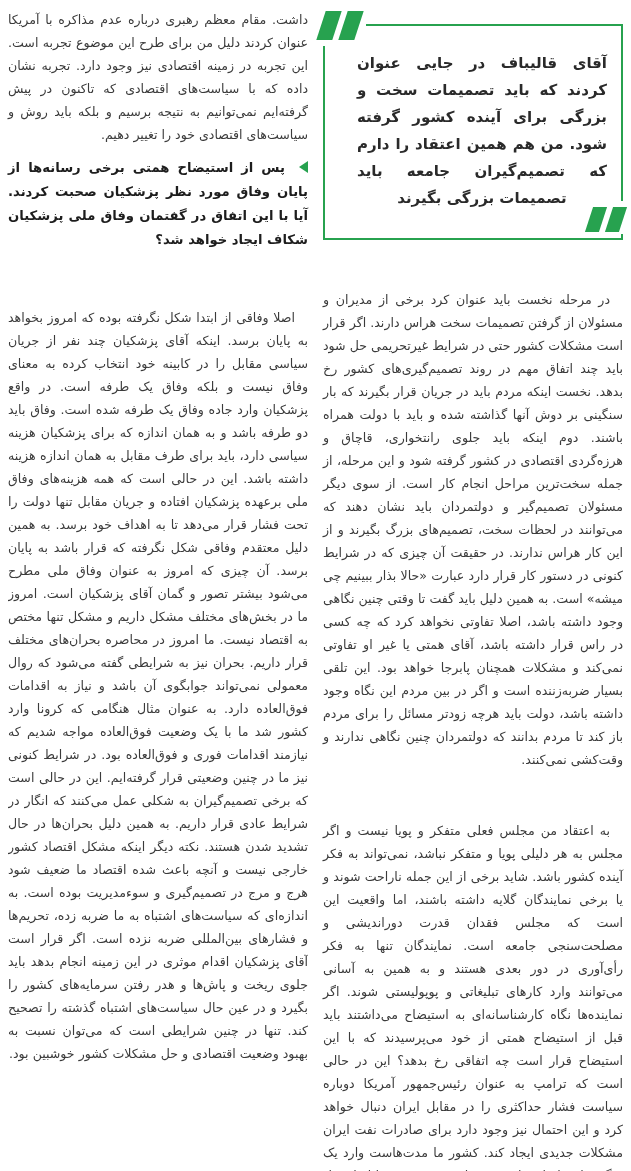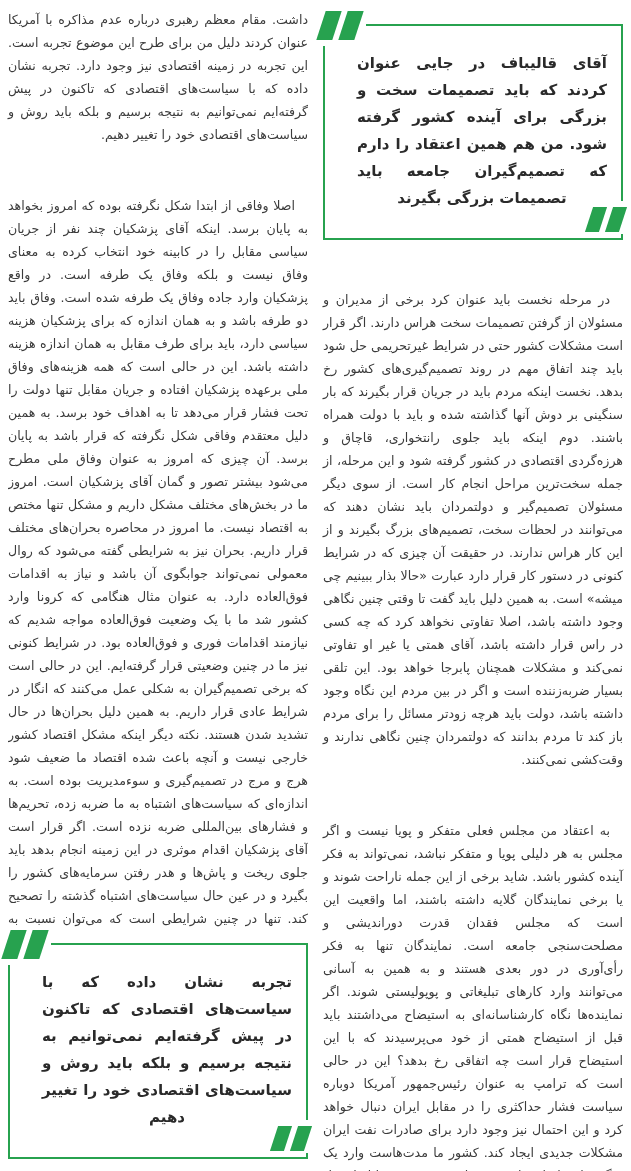--- a/index.html
+++ b/index.html
@@ -104,30 +104,23 @@
 
 
     <p class="body indent">به اعتقاد من مجلس فعلی متفکر و پویا نیست و اگر مجلس به هر دلیلی پویا و متفکر نباشد، نمی‌تواند به فکر آینده کشور باشد. شاید برخی از این جمله ناراحت شوند و یا برخی نمایندگان گلایه داشته باشند، اما واقعیت این است که مجلس فقدان قدرت دوراندیشی و مصلحت‌سنجی جامعه است. نمایندگان تنها به فکر رأی‌آوری در دور بعدی هستند و به همین به آسانی می‌توانند وارد کارهای تبلیغاتی و پوپولیستی شوند. اگر نماینده‌ها نگاه کارشناسانه‌ای به استیضاح می‌داشتند باید قبل از استیضاح همتی از خود می‌پرسیدند که با این استیضاح قرار است چه اتفاقی رخ بدهد؟ این در حالی است که ترامپ به عنوان رئیس‌جمهور آمریکا دوباره سیاست فشار حداکثری را در مقابل ایران دنبال خواهد کرد و این احتمال نیز وجود دارد برای صادرات نفت ایران مشکلات جدیدی ایجاد کند. کشور ما مدت‌هاست وارد یک جنگ تمام‌عیار اقتصادی شده است. به همین دلیل اقتصاد ما باید یک اقتصاد جنگی باشد. از اقتصاد جنگی نیز نمی‌توان انتظار اقتصاد رفاه</p>
 
   </div>
 
   <div class="col col-left">
 
     <p class="body">داشت. مقام معظم رهبری درباره عدم مذاکره با آمریکا عنوان کردند دلیل من برای طرح این موضوع تجربه است. این تجربه در زمینه اقتصادی نیز وجود دارد. تجربه نشان داده که با سیاست‌های اقتصادی که تاکنون در پیش گرفته‌ایم نمی‌توانیم به نتیجه برسیم و بلکه باید روش و سیاست‌های اقتصادی خود را تغییر دهیم.</p>
 
+    <p class="question">
+      <span class="tri"></span>
+      <span>پس از استیضاح همتی برخی رسانه‌ها از پایان وفاق مورد نظر پزشکیان صحبت کردند. آیا با این اتفاق در گفتمان وفاق ملی پزشکیان شکاف ایجاد خواهد شد؟</span>
+    </p>
 
     <p class="body indent grow">اصلا وفاقی از ابتدا شکل نگرفته بوده که امروز بخواهد به پایان برسد. اینکه آقای پزشکیان چند نفر از جریان سیاسی مقابل را در کابینه خود انتخاب کرده به معنای وفاق نیست و بلکه وفاق یک طرفه است. در واقع پزشکیان وارد جاده وفاق یک طرفه شده است. وفاق باید دو طرفه باشد و به همان اندازه که برای پزشکیان هزینه سیاسی دارد، باید برای طرف مقابل به همان اندازه هزینه داشته باشد. این در حالی است که همه هزینه‌های وفاق ملی برعهده پزشکیان افتاده و جریان مقابل تنها دولت را تحت فشار قرار می‌دهد تا به اهداف خود برسد. به همین دلیل معتقدم وفاقی شکل نگرفته که قرار باشد به پایان برسد. آن چیزی که امروز به عنوان وفاق ملی مطرح می‌شود بیشتر تصور و گمان آقای پزشکیان است. امروز ما در بخش‌های مختلف مشکل داریم و مشکل تنها مختص به اقتصاد نیست. ما امروز در محاصره بحران‌های مختلف قرار داریم. بحران نیز به شرایطی گفته می‌شود که روال معمولی نمی‌تواند جوابگوی آن باشد و نیاز به اقدامات فوق‌العاده دارد. به عنوان مثال هنگامی که کرونا وارد کشور شد ما با یک وضعیت فوق‌العاده مواجه شدیم که نیازمند اقدامات فوری و فوق‌العاده بود. در شرایط کنونی نیز ما در چنین وضعیتی قرار گرفته‌ایم. این در حالی است که برخی تصمیم‌گیران به شکلی عمل می‌کنند که انگار در شرایط عادی قرار داریم. به همین دلیل بحران‌ها در حال تشدید شدن هستند. نکته دیگر اینکه مشکل اقتصاد کشور خارجی نیست و آنچه باعث شده اقتصاد ما ضعیف شود هرج و مرج در تصمیم‌گیری و سوءمدیریت بوده است. به اندازه‌ای که سیاست‌های اشتباه به ما ضربه زده، تحریم‌ها و فشارهای بین‌المللی ضربه نزده است. اگر قرار است آقای پزشکیان اقدام موثری در این زمینه انجام بدهد باید جلوی ریخت و پاش‌ها و هدر رفتن سرمایه‌های کشور را بگیرد و در عین حال سیاست‌های اشتباه گذشته را تصحیح کند. تنها در چنین شرایطی است که می‌توان نسبت به بهبود وضعیت اقتصادی و حل مشکلات کشور خوشبین بود.</p>
 
-    <div class="pullquote" style="flex:0 0 auto;margin-bottom:4px;">
-      <span class="qmarks q-open">
-          <i></i>
-          <i></i>
-        </span>
-      <p class="pq-text">تجربه نشان داده که با سیاست‌های اقتصادی که تاکنون در پیش گرفته‌ایم نمی‌توانیم به نتیجه برسیم و بلکه باید روش و سیاست‌های اقتصادی خود را تغییر دهیم</p>
-      <span class="qmarks q-close">
-          <i></i>
-          <i></i>
-        </span>
-    </div>
 
   </div>
 
 </div>
 
 </body></html>

